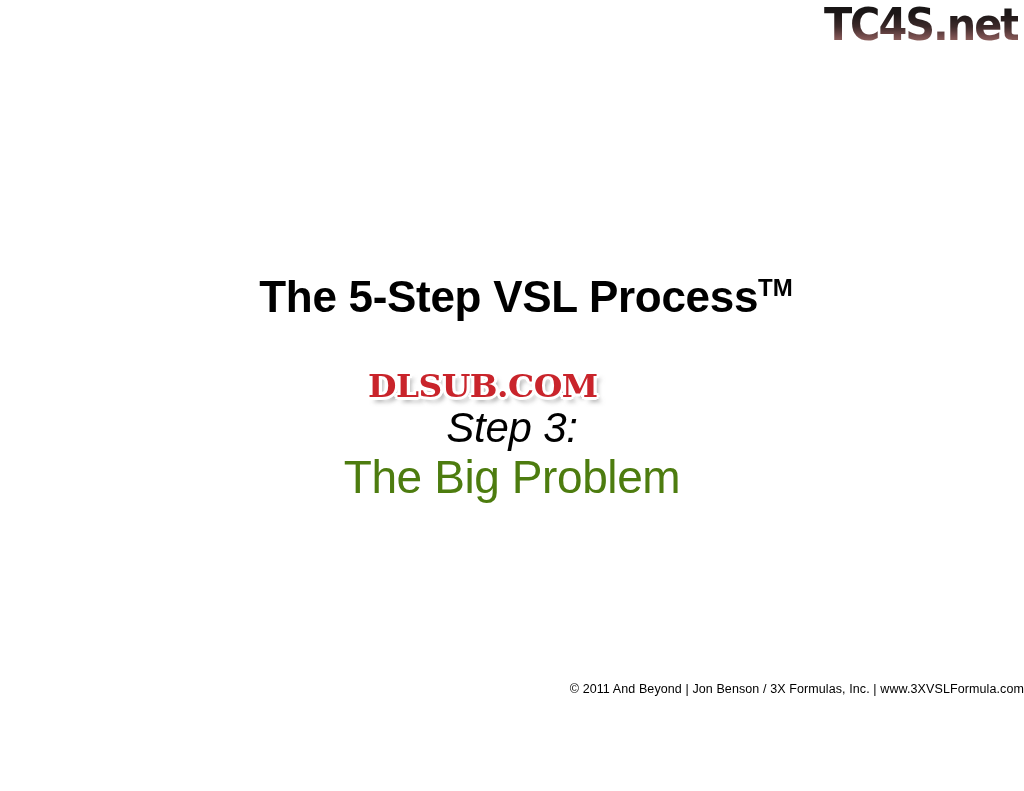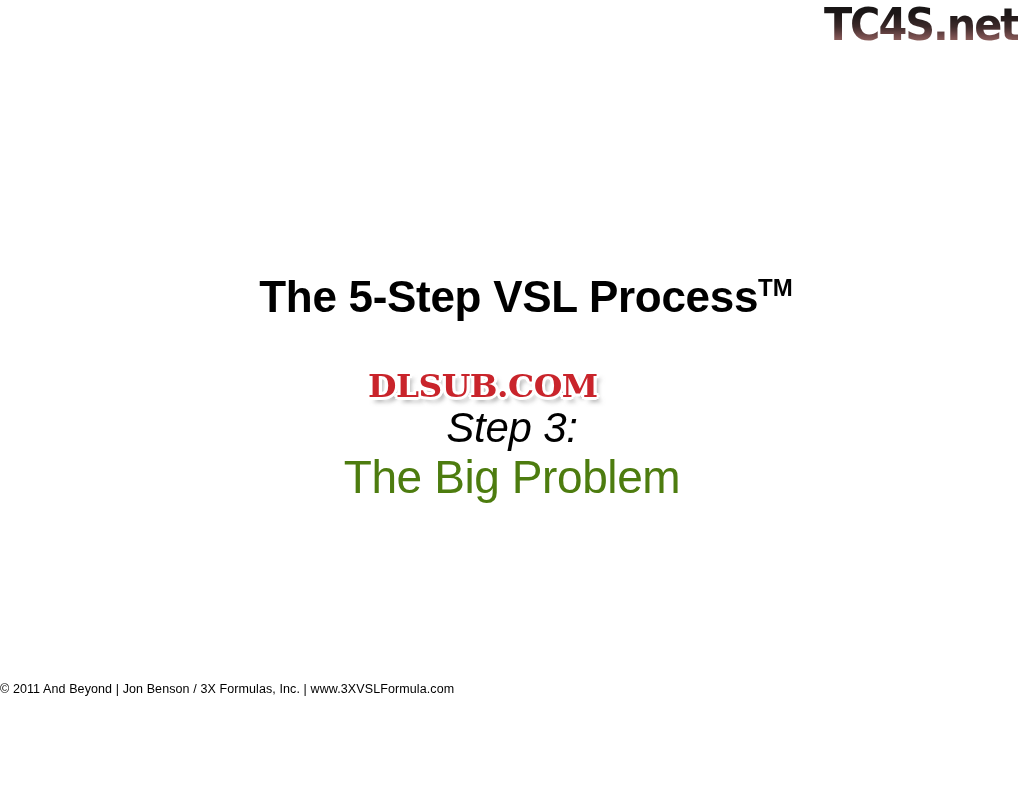--- a/index.html
+++ b/index.html
@@ -62,21 +62,21 @@
     line-height: 1.2;
     letter-spacing: -0.4px;
   }
 
   
   #footer-copyright {
     position: absolute;
     left: 0;
     top: 682px;
     width: 1024px;
-    text-align: left;
+    text-align: right;
     font-size: 12.5px;
     color: #000000;
     letter-spacing: 0.1px;
     white-space: nowrap;
   }
 
   
   #wm-tc4s {
     position: absolute;
     right: 6px;

